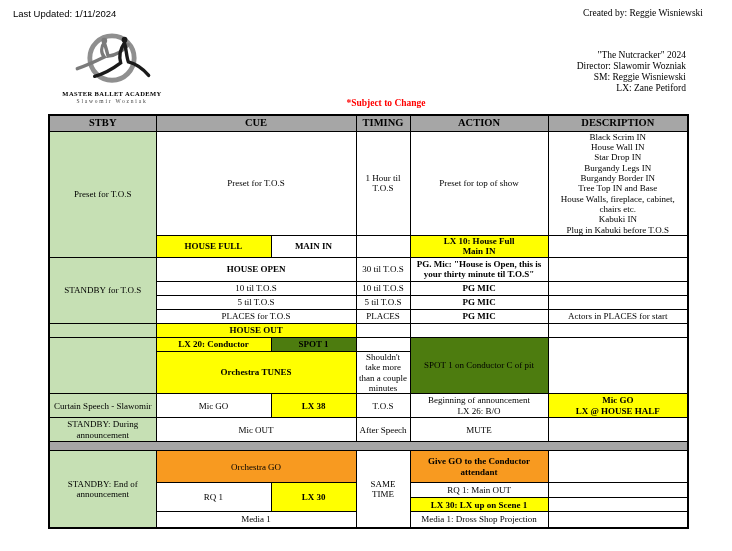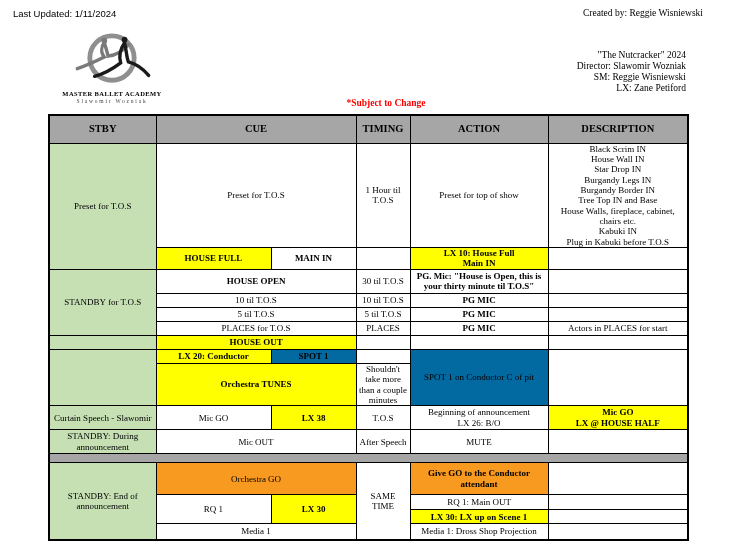--- a/index.html
+++ b/index.html
@@ -16,21 +16,21 @@
        font-size:9.5px;line-height:11px;}
   .subject-note{position:absolute;left:0;top:98px;width:772px;text-align:center;
        color:#ff0000;font-weight:bold;font-size:9.5px;}
   table.cuesheet{position:absolute;left:48px;top:114px;width:639px;
        border-collapse:collapse;table-layout:fixed;border:2px solid #000;}
   .cuesheet td{border:1px solid #000;font-size:9px;line-height:1.15;
        text-align:center;vertical-align:middle;padding:0 2px;overflow:hidden;}
   tr.hdr td{background:#a6a6a6;font-weight:bold;font-size:10.5px;}
   .green{background:#c6e0b4;}
   .yellow{background:#ffff00;}
-  .blue{background:#0369a1;}
+  .blue{background:#4d7c0f;}
   .orange{background:#f89a20;}
   .sep-row td{background:#a6a6a6;padding:0;height:8px;}
   .b{font-weight:bold;}
   .left{text-align:left;}
   .top{vertical-align:top;}
   .pre{white-space:pre-line;}
   .small{font-size:8px;line-height:1.2;}
   .desc-list{font-size:8px;line-height:10px;text-align:left;
        vertical-align:top;padding:2px 3px;margin-top:8px;}
 </style>
@@ -65,21 +65,21 @@
   <colgroup>
     <col style="width:107px">
       <col style="width:115px">
       <col style="width:85px">
     <col style="width:54px">
       <col style="width:138px">
       <col style="width:140px">
   </colgroup>
 
   <tbody>
-      <tr class="hdr" style="height:28px">
+      <tr class="hdr" style="height:16px">
     <td>STBY</td>
     <td colspan="2">CUE</td>
     <td>TIMING</td>
     <td>ACTION</td>
     <td>DESCRIPTION</td>
   </tr>
 
   <tr style="height:104px">
     <td rowspan="2" class="green">Preset for T.O.S</td>
     <td colspan="2">Preset for T.O.S</td>

